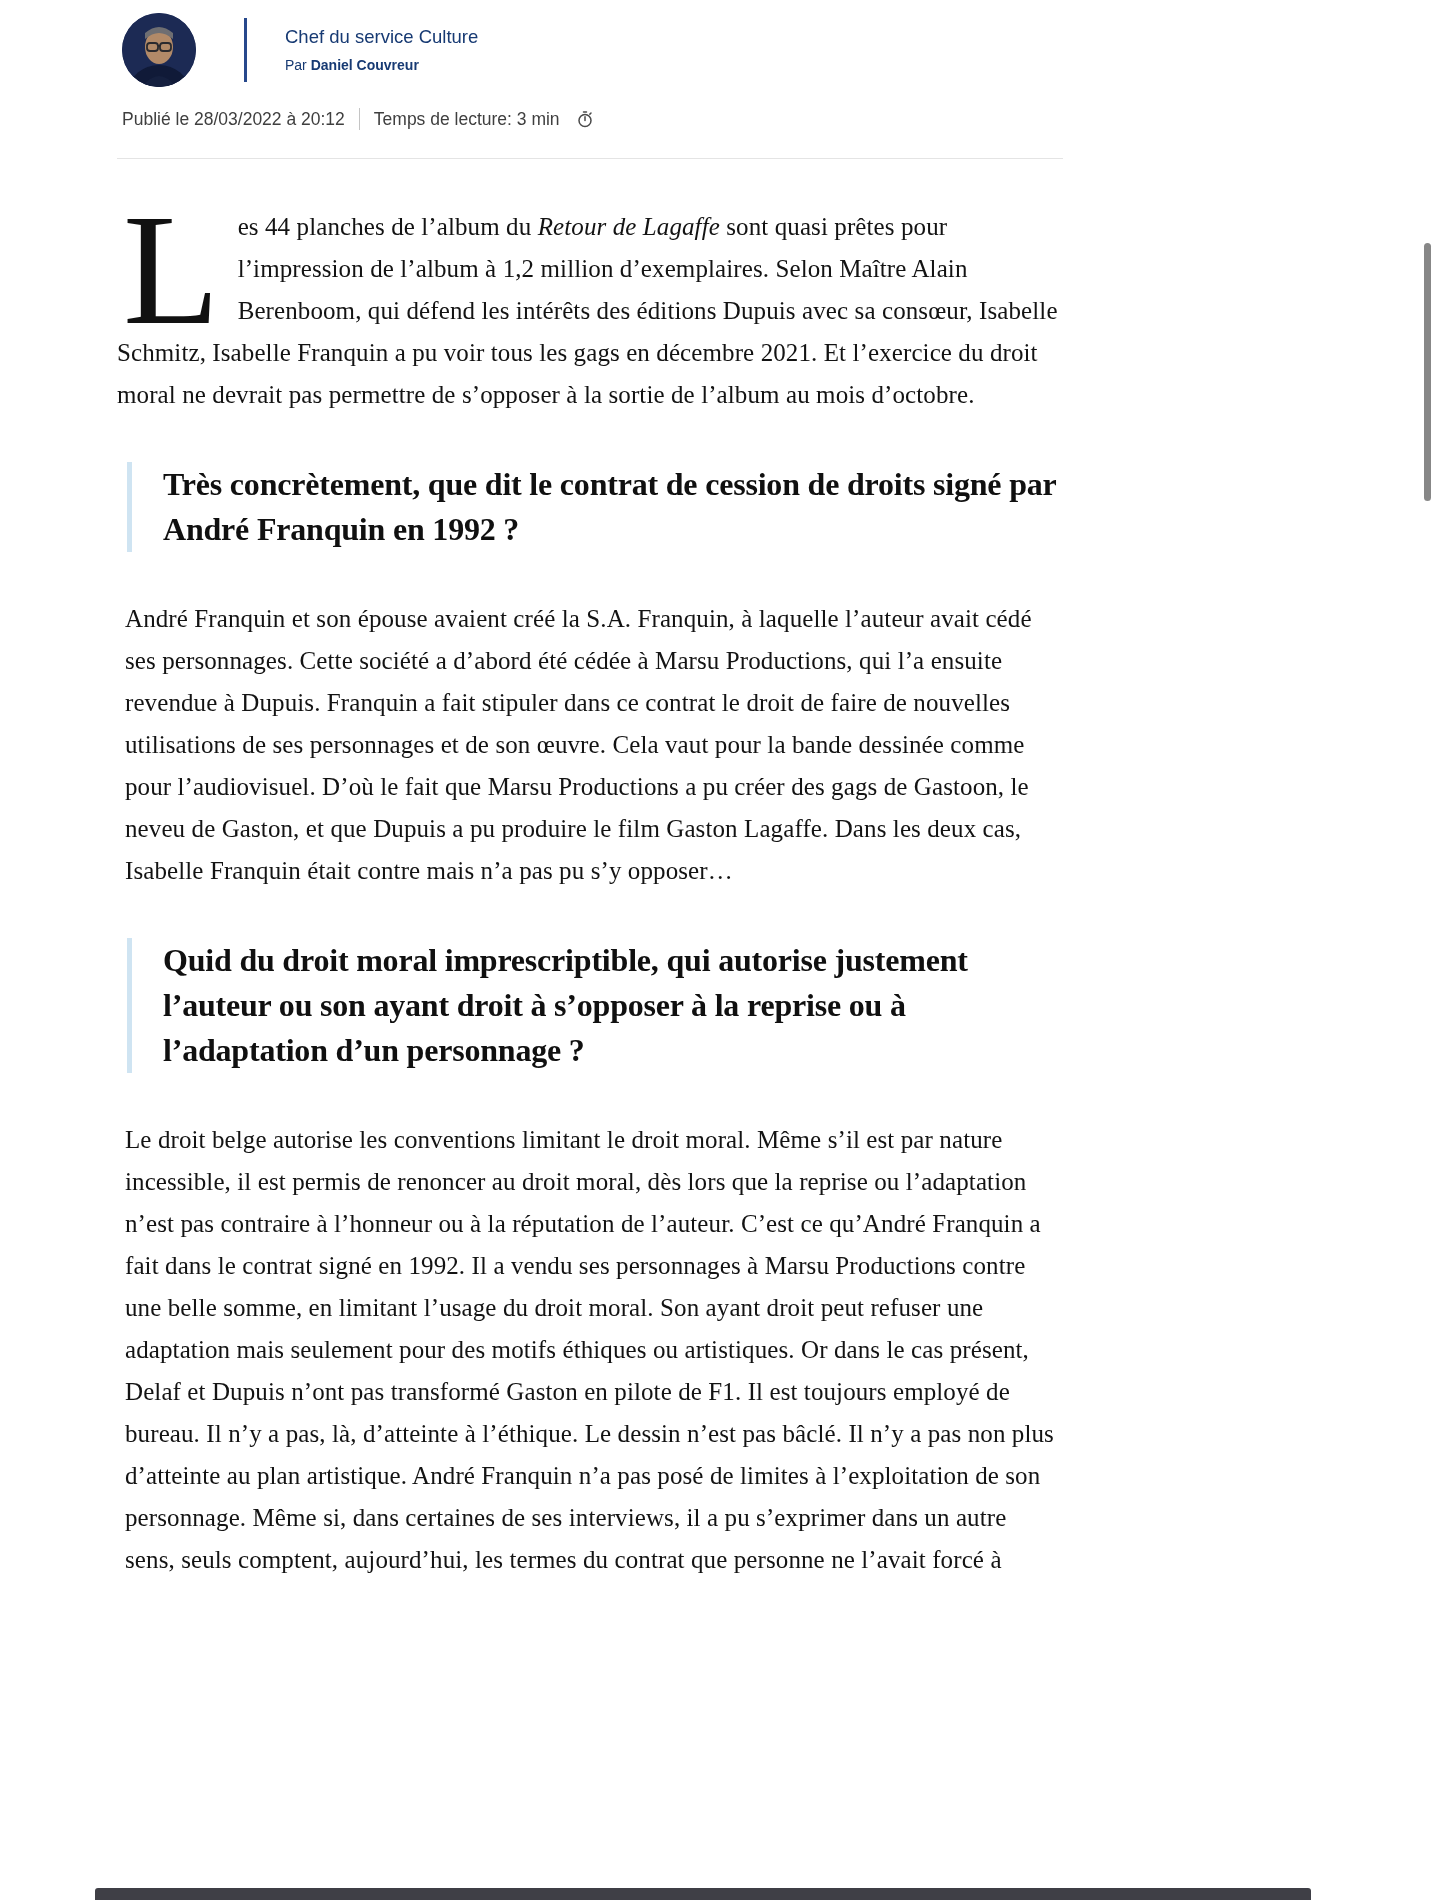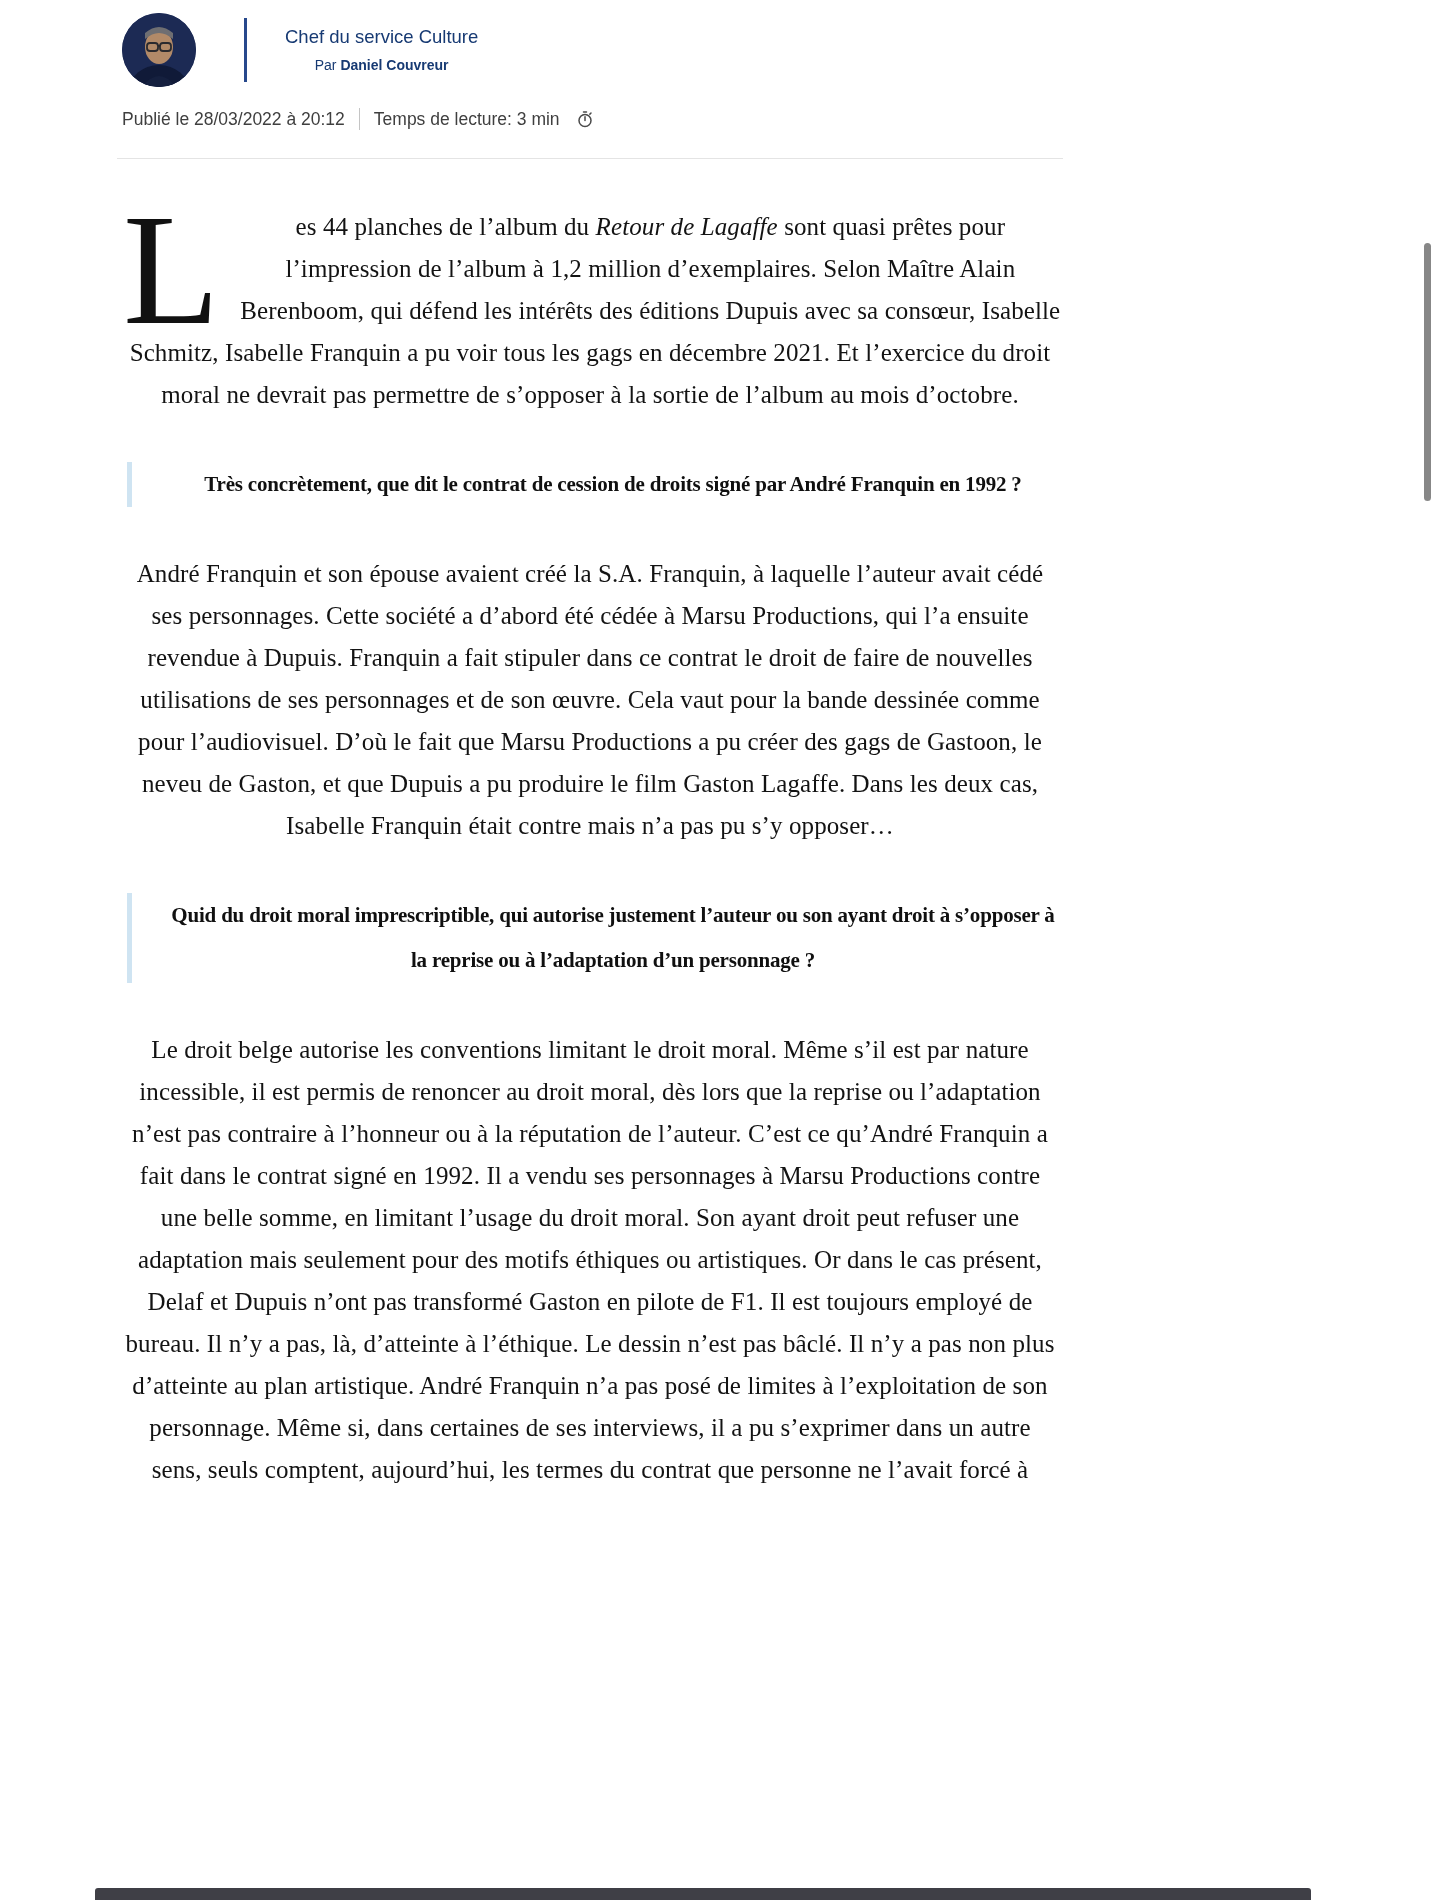--- a/index.html
+++ b/index.html
@@ -3,21 +3,20 @@
 <meta charset="utf-8">
 <style>
   * { margin:0; padding:0; box-sizing:border-box; }
   html,body { background:#ffffff; }
   .page {
     position:relative;
     width:1436px; height:1900px;
     background:#ffffff;
     overflow:hidden;
     font-family:"Liberation Sans", sans-serif;
-    text-align:center;
   }
   .content { width:1063px; padding-left:117px; padding-top:10px; }
 
   
   .byline-row { display:flex; align-items:center; margin-left:5px; height:80px; }
   .avatar {
     width:74px; height:74px; border-radius:50%;
     overflow:hidden; flex:0 0 auto;
     background:radial-gradient(circle at 50% 35%, #3d4f83 0%, #22305c 55%, #111b3a 100%);
   }
@@ -59,21 +58,21 @@
     padding:10px 18px 2px 6px;
     font-weight:400; color:#111;
   }
   .italic { font-style:italic; }
 
   .question {
     border-left:5px solid #cfe4f2;
     margin:46px 0 46px 10px;
     padding-left:31px;
     font-weight:700;
-    font-size:21px; line-height:45px;
+    font-size:32px; line-height:45px;
     color:#101010;
     letter-spacing:-0.2px;
   }
   .answer { margin:8px; }
 
   
   .scrollbar-thumb {
     position:absolute; left:1424px; top:243px;
     width:7px; height:258px;
     background:#878787; border-radius:4px;

